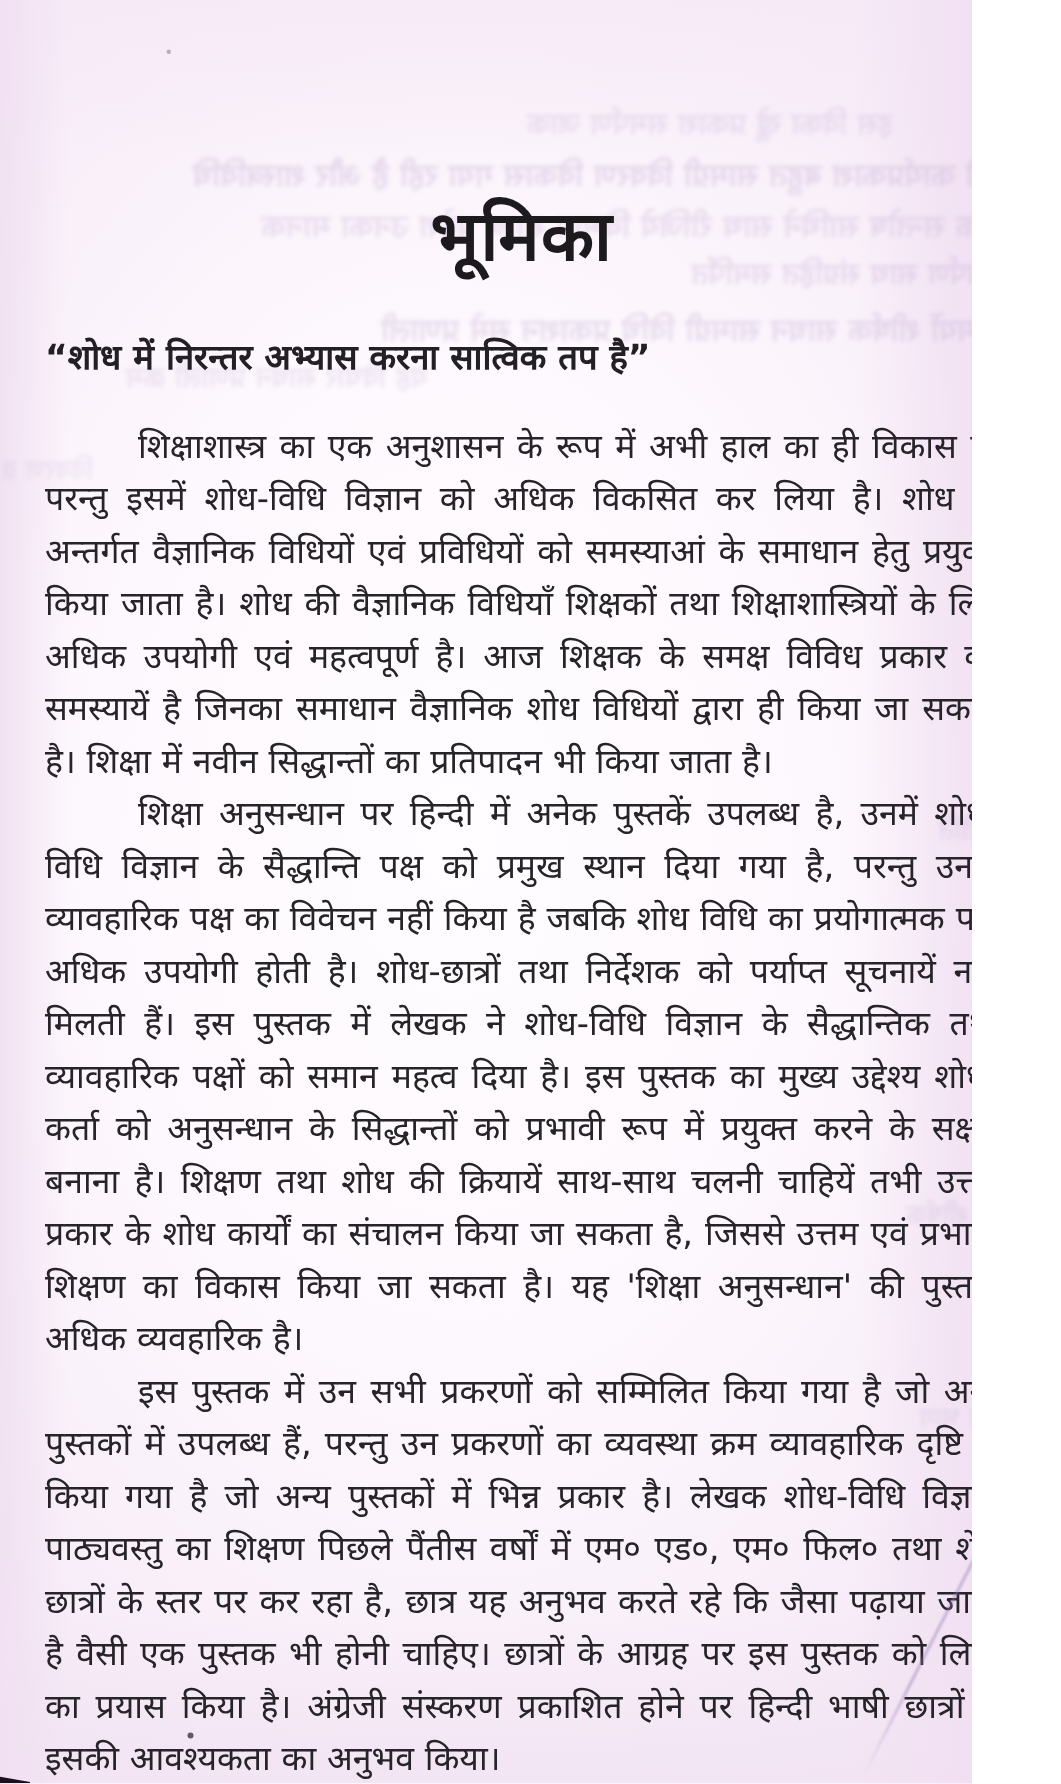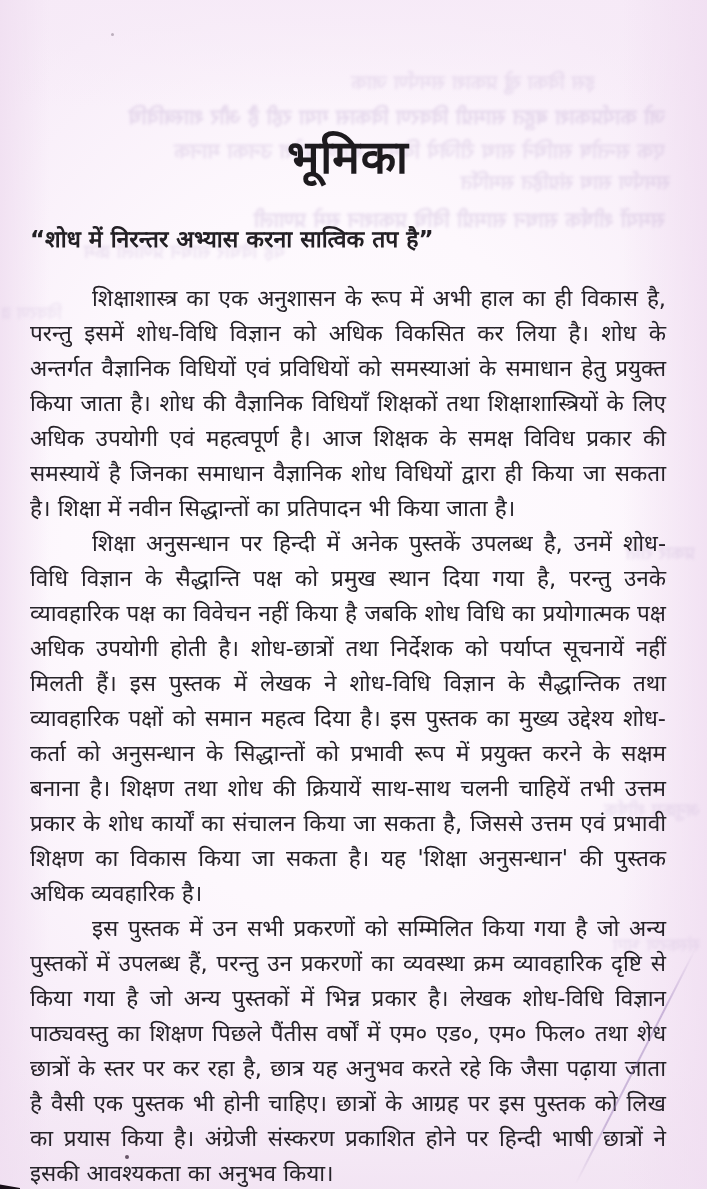--- a/index.html
+++ b/index.html
@@ -7,21 +7,21 @@
     padding: 0;
     width: 707px;
     height: 1189px;
     overflow: hidden;
     font-family: "DejaVu Sans", sans-serif;
   }
 
   
   .scan {
     position: relative;
-    width: 707px;
+    width: 648px;
     height: 1189px;
     overflow: hidden;
     background:
       linear-gradient(90deg, rgba(240,223,241,.85) 0%, rgba(255,255,255,0) 7%,
                               rgba(255,255,255,0) 88%, rgba(240,222,241,.8) 100%),
       linear-gradient(180deg, rgba(246,234,247,.9) 0%, rgba(255,255,255,0) 9%,
                               rgba(255,255,255,0) 90%, rgba(242,228,243,.9) 100%),
       radial-gradient(ellipse 95% 75% at 47% 47%,
         #fffdff 0%, #fdf8fd 40%, #f8eef9 68%, #f1e2f2 100%);
   }

